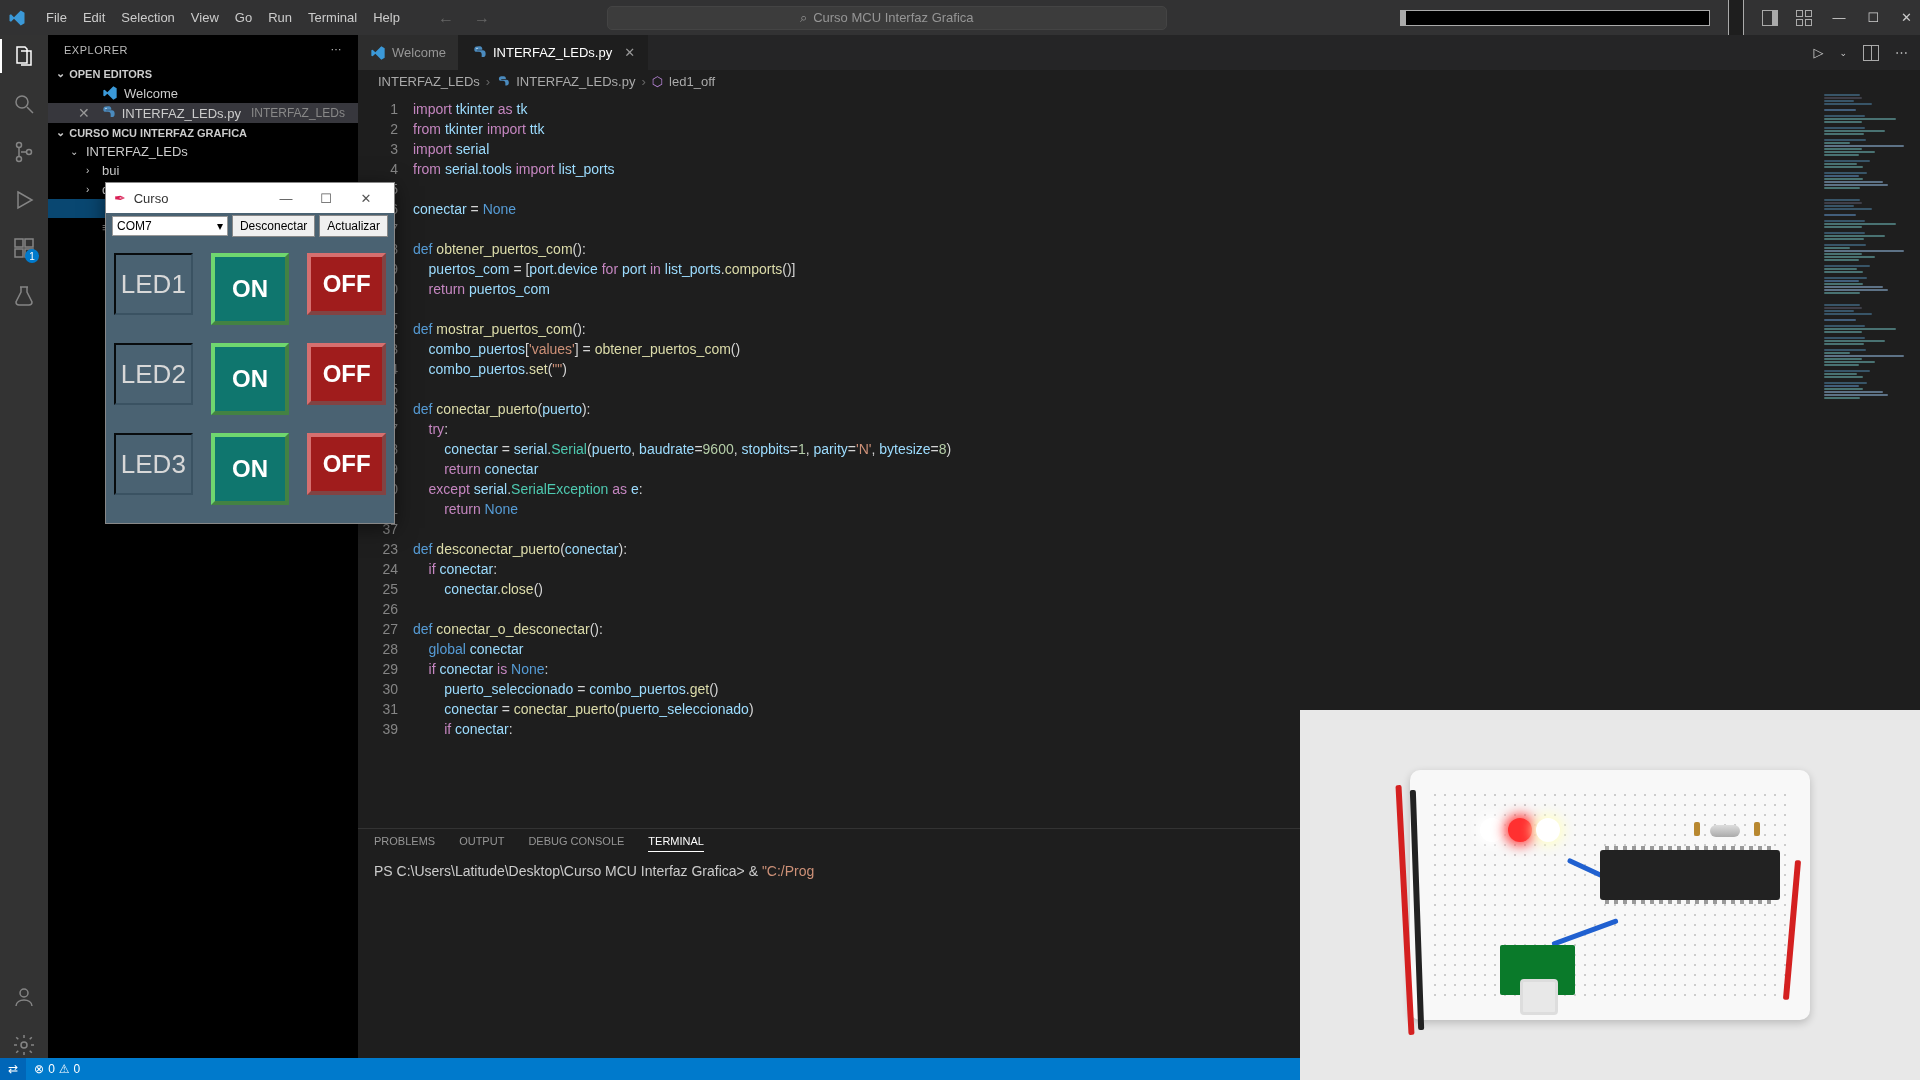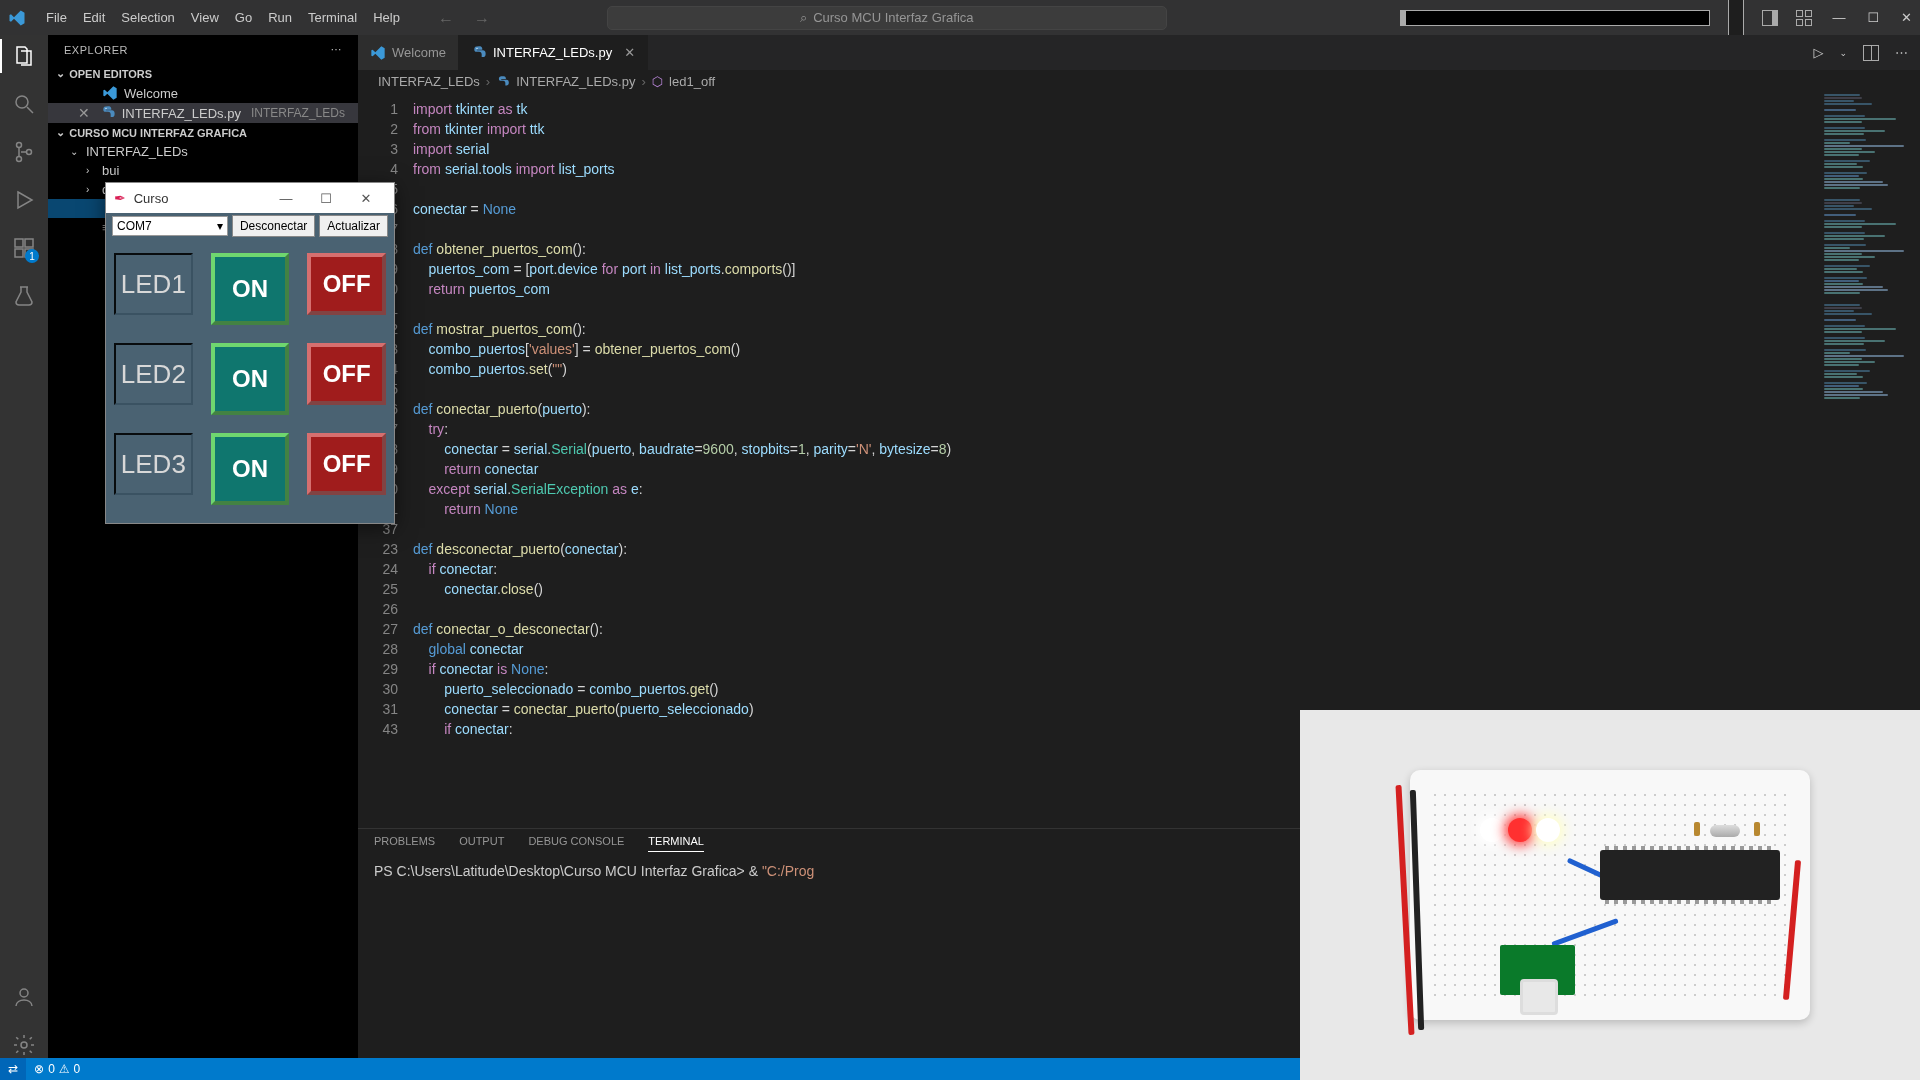--- a/index.html
+++ b/index.html
@@ -337,21 +337,21 @@
           <div>37</div>
           <div>23</div>
           <div>24</div>
           <div>25</div>
           <div>26</div>
           <div>27</div>
           <div>28</div>
           <div>29</div>
           <div>30</div>
           <div>31</div>
-          <div>43</div>
+          <div>39</div>
         </div>
       <div class="code" id="code"><div><span class="kw">import</span> <span class="id">tkinter</span> <span class="kw">as</span> <span class="id">tk</span></div><div><span class="kw">from</span> <span class="id">tkinter</span> <span class="kw">import</span> <span class="id">ttk</span></div><div><span class="kw">import</span> <span class="id">serial</span></div><div><span class="kw">from</span> <span class="id">serial</span>.<span class="id">tools</span> <span class="kw">import</span> <span class="id">list_ports</span></div><div>&nbsp;</div><div><span class="id">conectar</span> <span class="op">=</span> <span class="const">None</span></div><div>&nbsp;</div><div><span class="kw2">def</span> <span class="fn">obtener_puertos_com</span>():</div><div>    <span class="id">puertos_com</span> <span class="op">=</span> [<span class="id">port</span>.<span class="id">device</span> <span class="kw">for</span> <span class="id">port</span> <span class="kw">in</span> <span class="id">list_ports</span>.<span class="fn">comports</span>()]</div><div>    <span class="kw">return</span> <span class="id">puertos_com</span></div><div>&nbsp;</div><div><span class="kw2">def</span> <span class="fn">mostrar_puertos_com</span>():</div><div>    <span class="id">combo_puertos</span>[<span class="str">'values'</span>] <span class="op">=</span> <span class="fn">obtener_puertos_com</span>()</div><div>    <span class="id">combo_puertos</span>.<span class="fn">set</span>(<span class="str">""</span>)</div><div>&nbsp;</div><div><span class="kw2">def</span> <span class="fn">conectar_puerto</span>(<span class="id">puerto</span>):</div><div>    <span class="kw">try</span>:</div><div>        <span class="id">conectar</span> <span class="op">=</span> <span class="id">serial</span>.<span class="cls">Serial</span>(<span class="id">puerto</span>, <span class="id">baudrate</span><span class="op">=</span><span class="num">9600</span>, <span class="id">stopbits</span><span class="op">=</span><span class="num">1</span>, <span class="id">parity</span><span class="op">=</span><span class="str">'N'</span>, <span class="id">bytesize</span><span class="op">=</span><span class="num">8</span>)</div><div>        <span class="kw">return</span> <span class="id">conectar</span></div><div>    <span class="kw">except</span> <span class="id">serial</span>.<span class="cls">SerialException</span> <span class="kw">as</span> <span class="id">e</span>:</div><div>        <span class="kw">return</span> <span class="const">None</span></div><div>&nbsp;</div><div><span class="kw2">def</span> <span class="fn">desconectar_puerto</span>(<span class="id">conectar</span>):</div><div>    <span class="kw">if</span> <span class="id">conectar</span>:</div><div>        <span class="id">conectar</span>.<span class="fn">close</span>()</div><div>&nbsp;</div><div><span class="kw2">def</span> <span class="fn">conectar_o_desconectar</span>():</div><div>    <span class="kw2">global</span> <span class="id">conectar</span></div><div>    <span class="kw">if</span> <span class="id">conectar</span> <span class="kw">is</span> <span class="const">None</span>:</div><div>        <span class="id">puerto_seleccionado</span> <span class="op">=</span> <span class="id">combo_puertos</span>.<span class="fn">get</span>()</div><div>        <span class="id">conectar</span> <span class="op">=</span> <span class="fn">conectar_puerto</span>(<span class="id">puerto_seleccionado</span>)</div><div>        <span class="kw">if</span> <span class="id">conectar</span>:</div></div>
       <div class="minimap" id="minimap">
           <div class="minimap-line" style="width: 36px; background: rgb(74, 122, 154);"></div>
           <div class="minimap-line" style="width: 38.4px; background: rgb(85, 85, 102);"></div>
           <div class="minimap-line" style="width: 30.4px; background: rgb(74, 122, 154);"></div>
           <div class="minimap-line" style="width: 48px; background: rgb(74, 122, 154);"></div>
           <div class="minimap-line" style="width: 0px; background: transparent;"></div>
           <div class="minimap-line" style="width: 32px; background: rgb(90, 138, 186);"></div>
           <div class="minimap-line" style="width: 0px; background: transparent;"></div>

